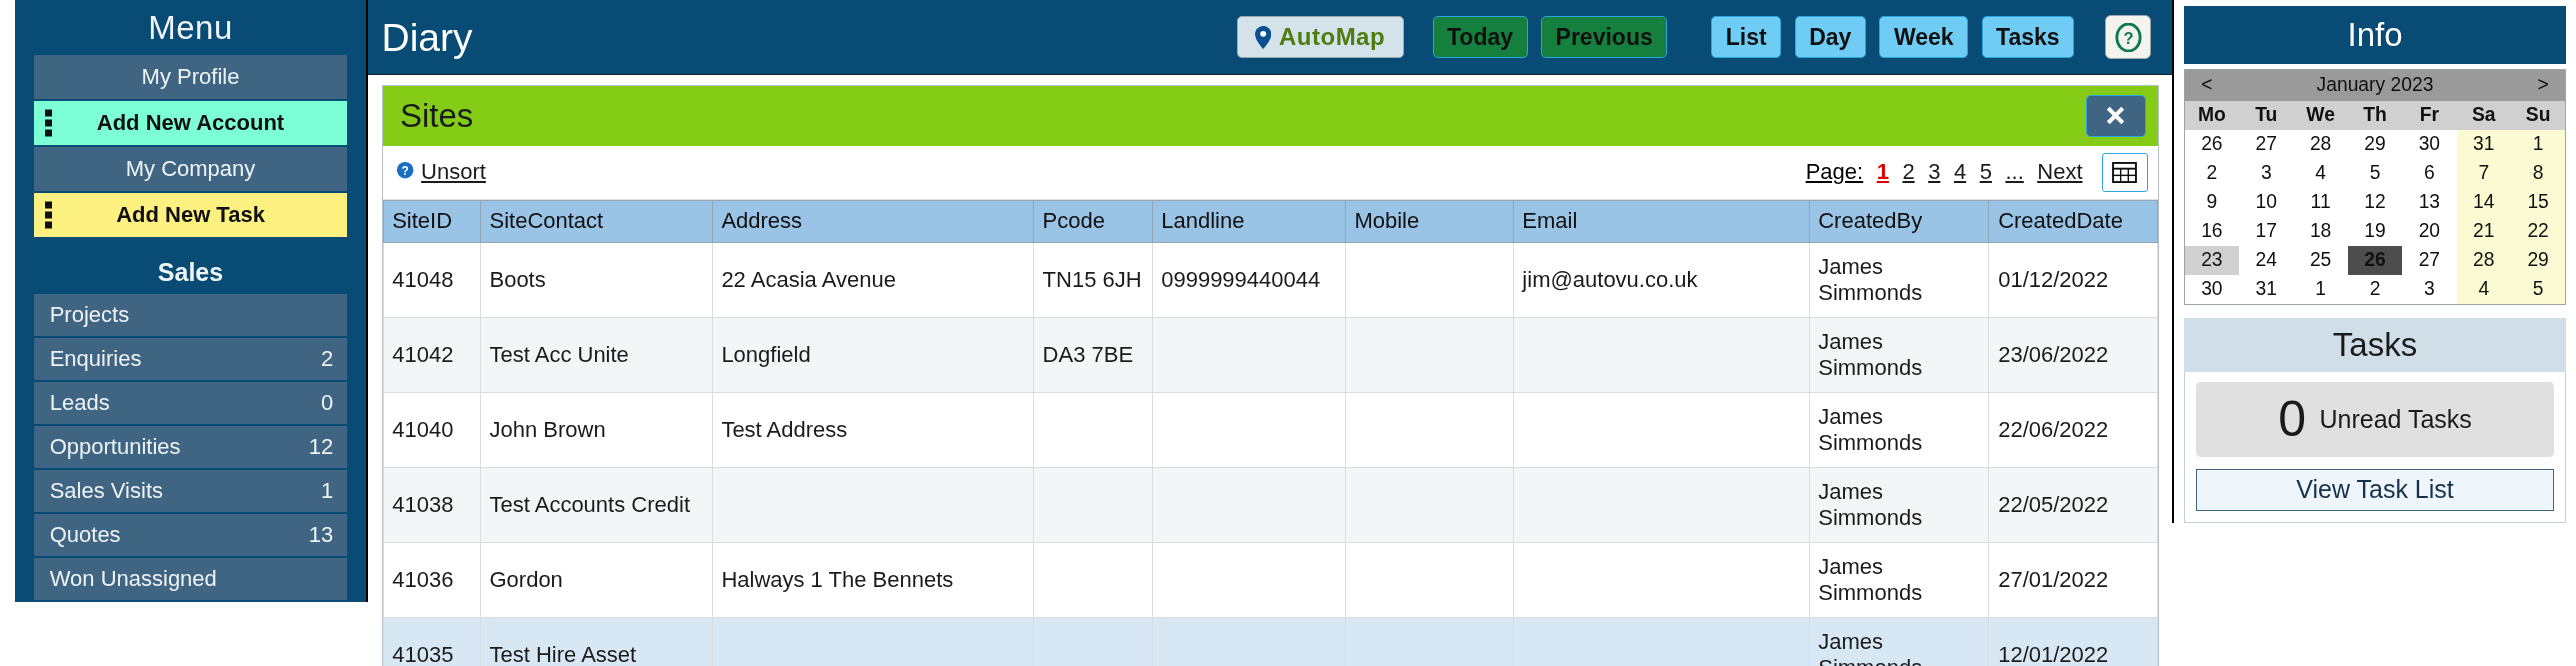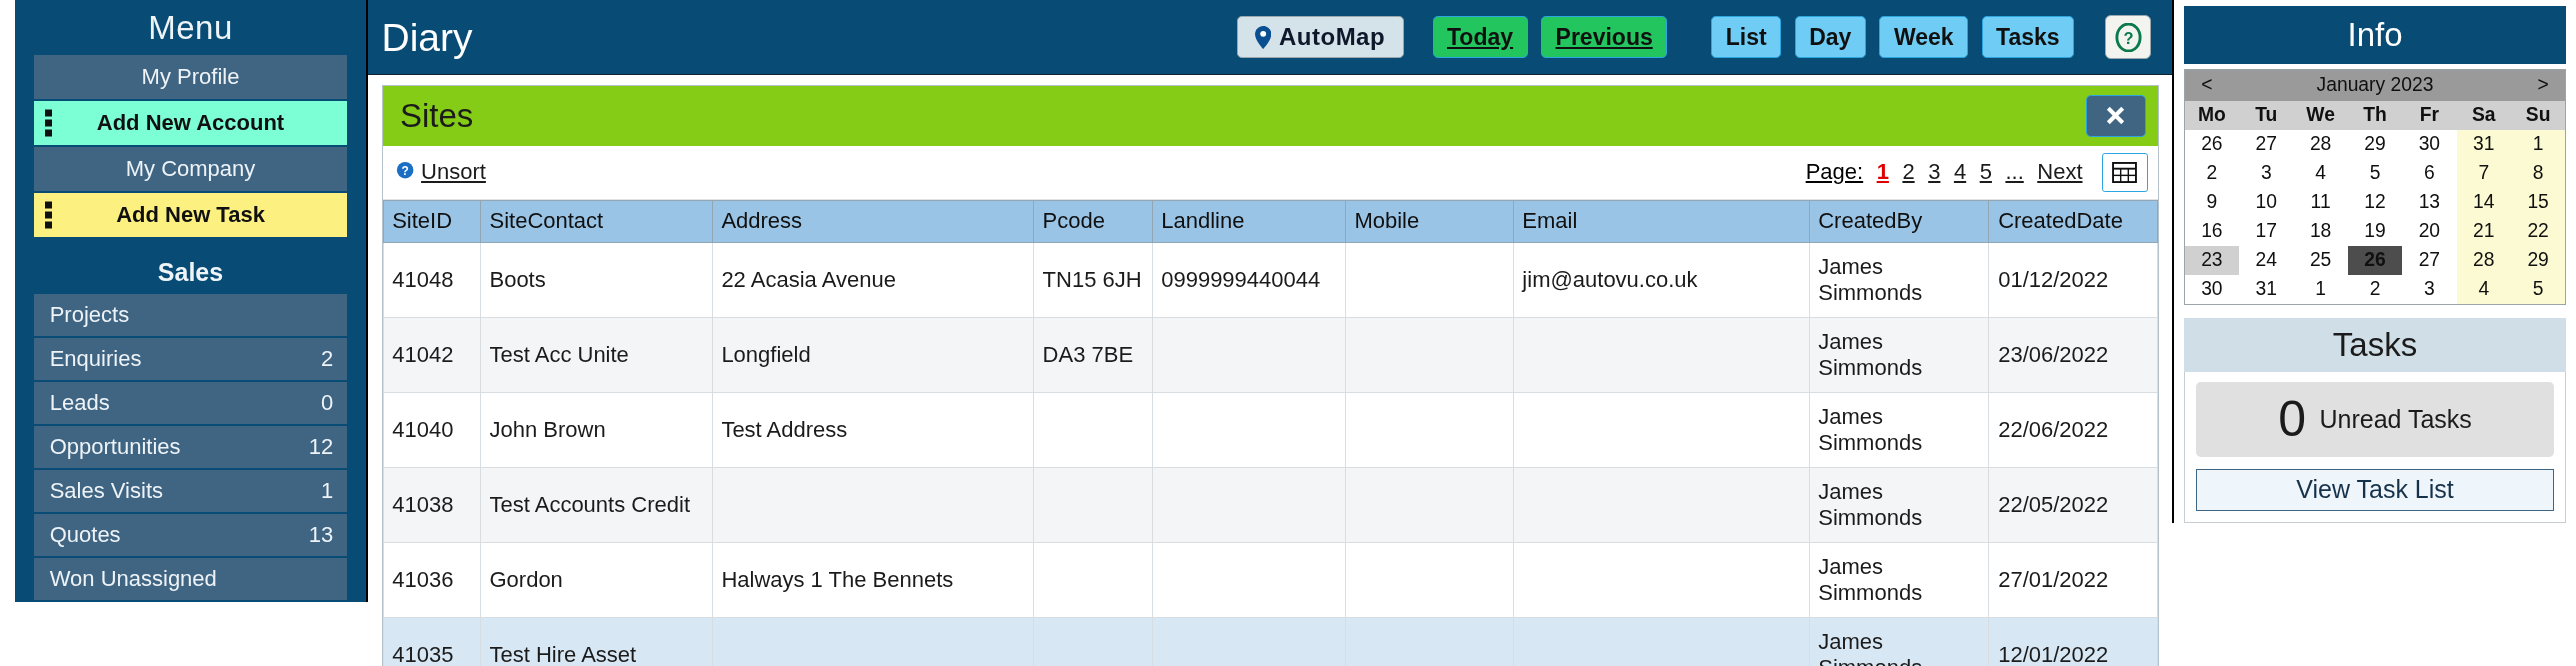--- a/index.html
+++ b/index.html
@@ -58,29 +58,29 @@
     display: flex; align-items: center; padding: 0 21px 0 13.5px;
     border-bottom: 1.9px solid #102030;
   }
   .topbar-title { color: #ffffff; font-size: 39px; font-weight: 400; line-height: 1; }
   .topbar-spacer { flex: 1 1 auto; }
   .automap-btn {
     background: #d4e2ea; border: 1.9px solid #9aa8ae; border-radius: 4.8px;
     height: 42px; display: flex; align-items: center; gap: 7.7px;
     padding: 0 17.4px; margin-right: 29px;
   }
-  .automap-text { font-size: 24px; font-weight: bold; color: #0f172a; letter-spacing: 0.5px; line-height: 1; }
+  .automap-text { font-size: 24px; font-weight: bold; color: #4d7c0f; letter-spacing: 0.5px; line-height: 1; }
   .pin-icon { width: 16.4px; height: 23px; display: block; }
   .tbtn {
     border-radius: 4.8px; height: 42px; min-width: 70px;
     display: flex; align-items: center; justify-content: center;
     font-size: 23px; font-weight: bold; color: #101010;
     padding: 0 13.5px; margin-right: 13.5px; white-space: nowrap;
   }
-  .tbtn.green { background: #22c55e; border: 1.9px solid #2ba6e0; text-decoration: underline; }
+  .tbtn.green { background: #15803d; border: 1.9px solid #2ba6e0; }
   .tbtn.blue  { background: #6fcdf5; border: 1.9px solid #2ba6e0; }
   .help-btn {
     width: 46px; height: 44px; background: #f3f3ef;
     border: 1.9px solid #9aa8ae; border-radius: 5.8px;
     display: flex; align-items: center; justify-content: center; margin-left: 17.4px;
   }
 
   
   .panel { flex: 1 1 auto; padding: 9.7px 13.5px 0 13.5px; min-height: 0; }
   .panel-inner { border: 1.9px solid #b5c2cb; height: 100%; display: flex; flex-direction: column; }

